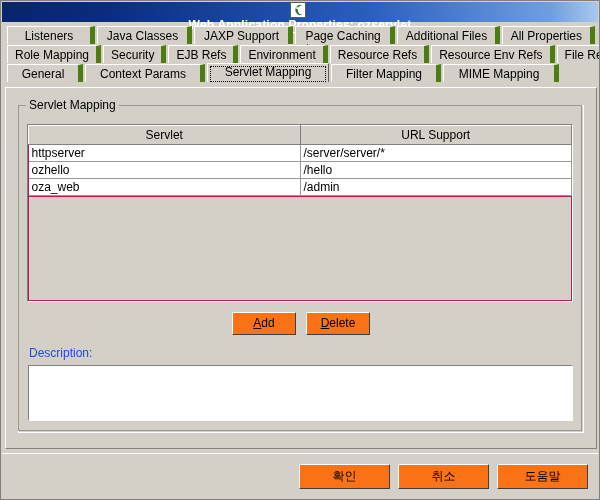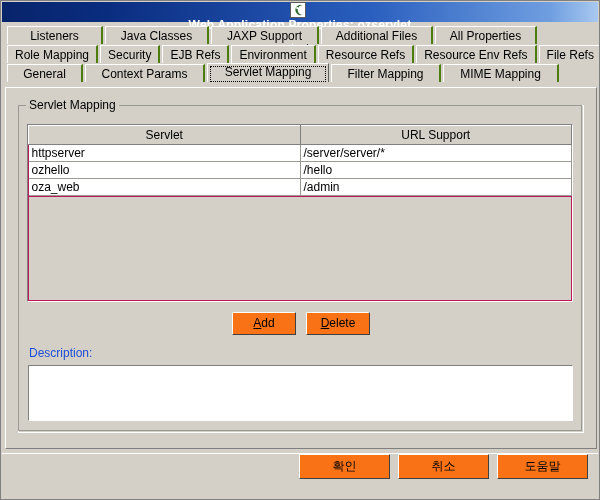--- a/index.html
+++ b/index.html
@@ -84,21 +84,21 @@
     height: 19px;
     margin-bottom: 1px;
     padding-left: 2px;
   }
   .tab {
     height: 18px;
     line-height: 18px;
     background: #d4d0c8;
     border-top: 1px solid #ffffff;
     border-left: 1px solid #ffffff;
-    border-right: 2px solid #4d7c0f;
+    border-right: 5px solid #4d7c0f;
     border-bottom: none;
     box-sizing: border-box;
     text-align: center;
     font-size: 12px;
     color: #000000;
     white-space: nowrap;
     margin-right: 2px;
     padding: 0 7px;
     position: relative;
   }
@@ -274,20 +274,21 @@
   .footer {
     position: absolute;
     left: 1px;
     right: 1px;
     bottom: 1px;
     height: 45px;
     background: #d4d0c8;
     border-top: 1px solid #ffffff;
     box-sizing: border-box;
     display: flex;
+    align-items: center;
     justify-content: flex-end;
     padding-right: 10px;
     gap: 8px;
   }
   .footer .btn {
     width: 91px;
     height: 25px;
     line-height: 23px;
     padding: 0;
   }
@@ -307,20 +308,21 @@
     </div>
     <div class="title-text">Web Application Properties: ozservlet</div>
     <div class="close-btn">✕</div>
   </div>
 
   <div class="tabs" style="top:24px">
     <div class="tab-row">
       <div class="tab" style="width:96px">Listeners</div>
       <div class="tab" style="width:104px">Java Classes</div>
       <div class="tab" style="width:108px">JAXP Support</div>
+      <div class="tab" style="width:110px">Page Caching</div>
       <div class="tab" style="width:112px">Additional Files</div>
       <div class="tab" style="width:102px">All Properties</div>
     </div>
   </div>
 
   <div class="tabs" style="top:43px">
     <div class="tab-row">
       <div class="tab" style="width:100px">Role Mapping</div>
       <div class="tab" style="width:72px">Security</div>
       <div class="tab" style="width:74px">EJB Refs</div>

